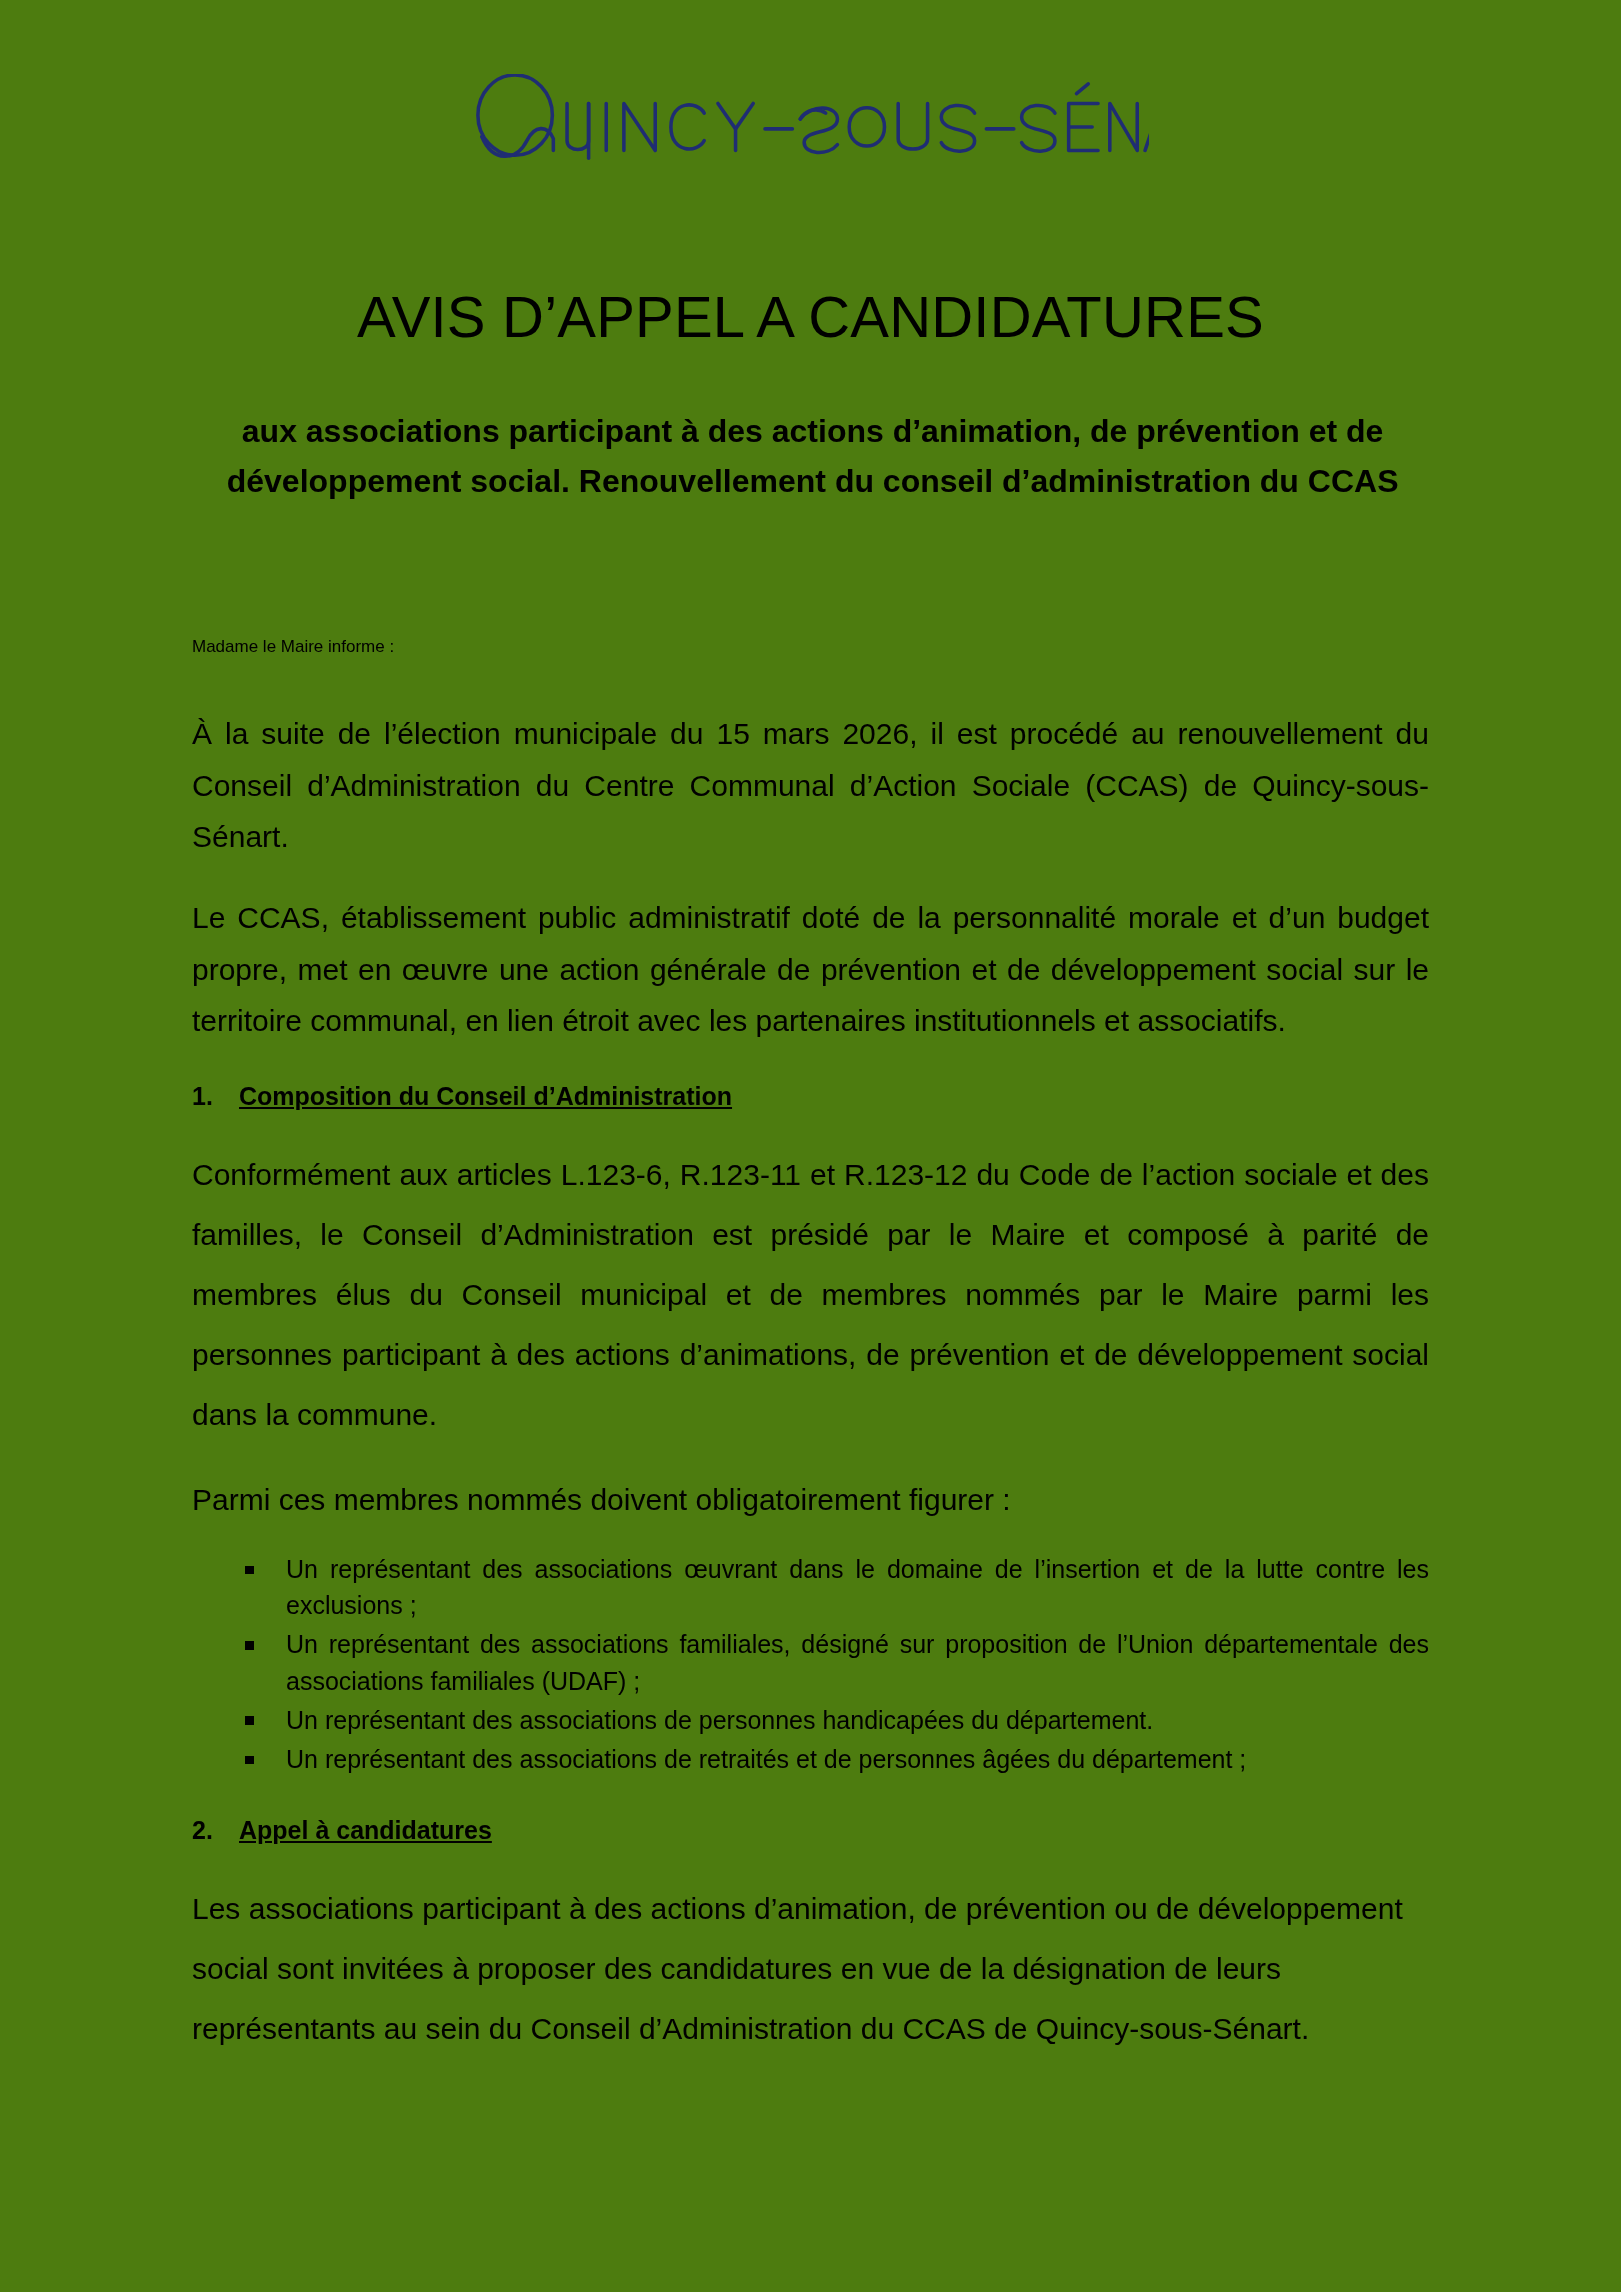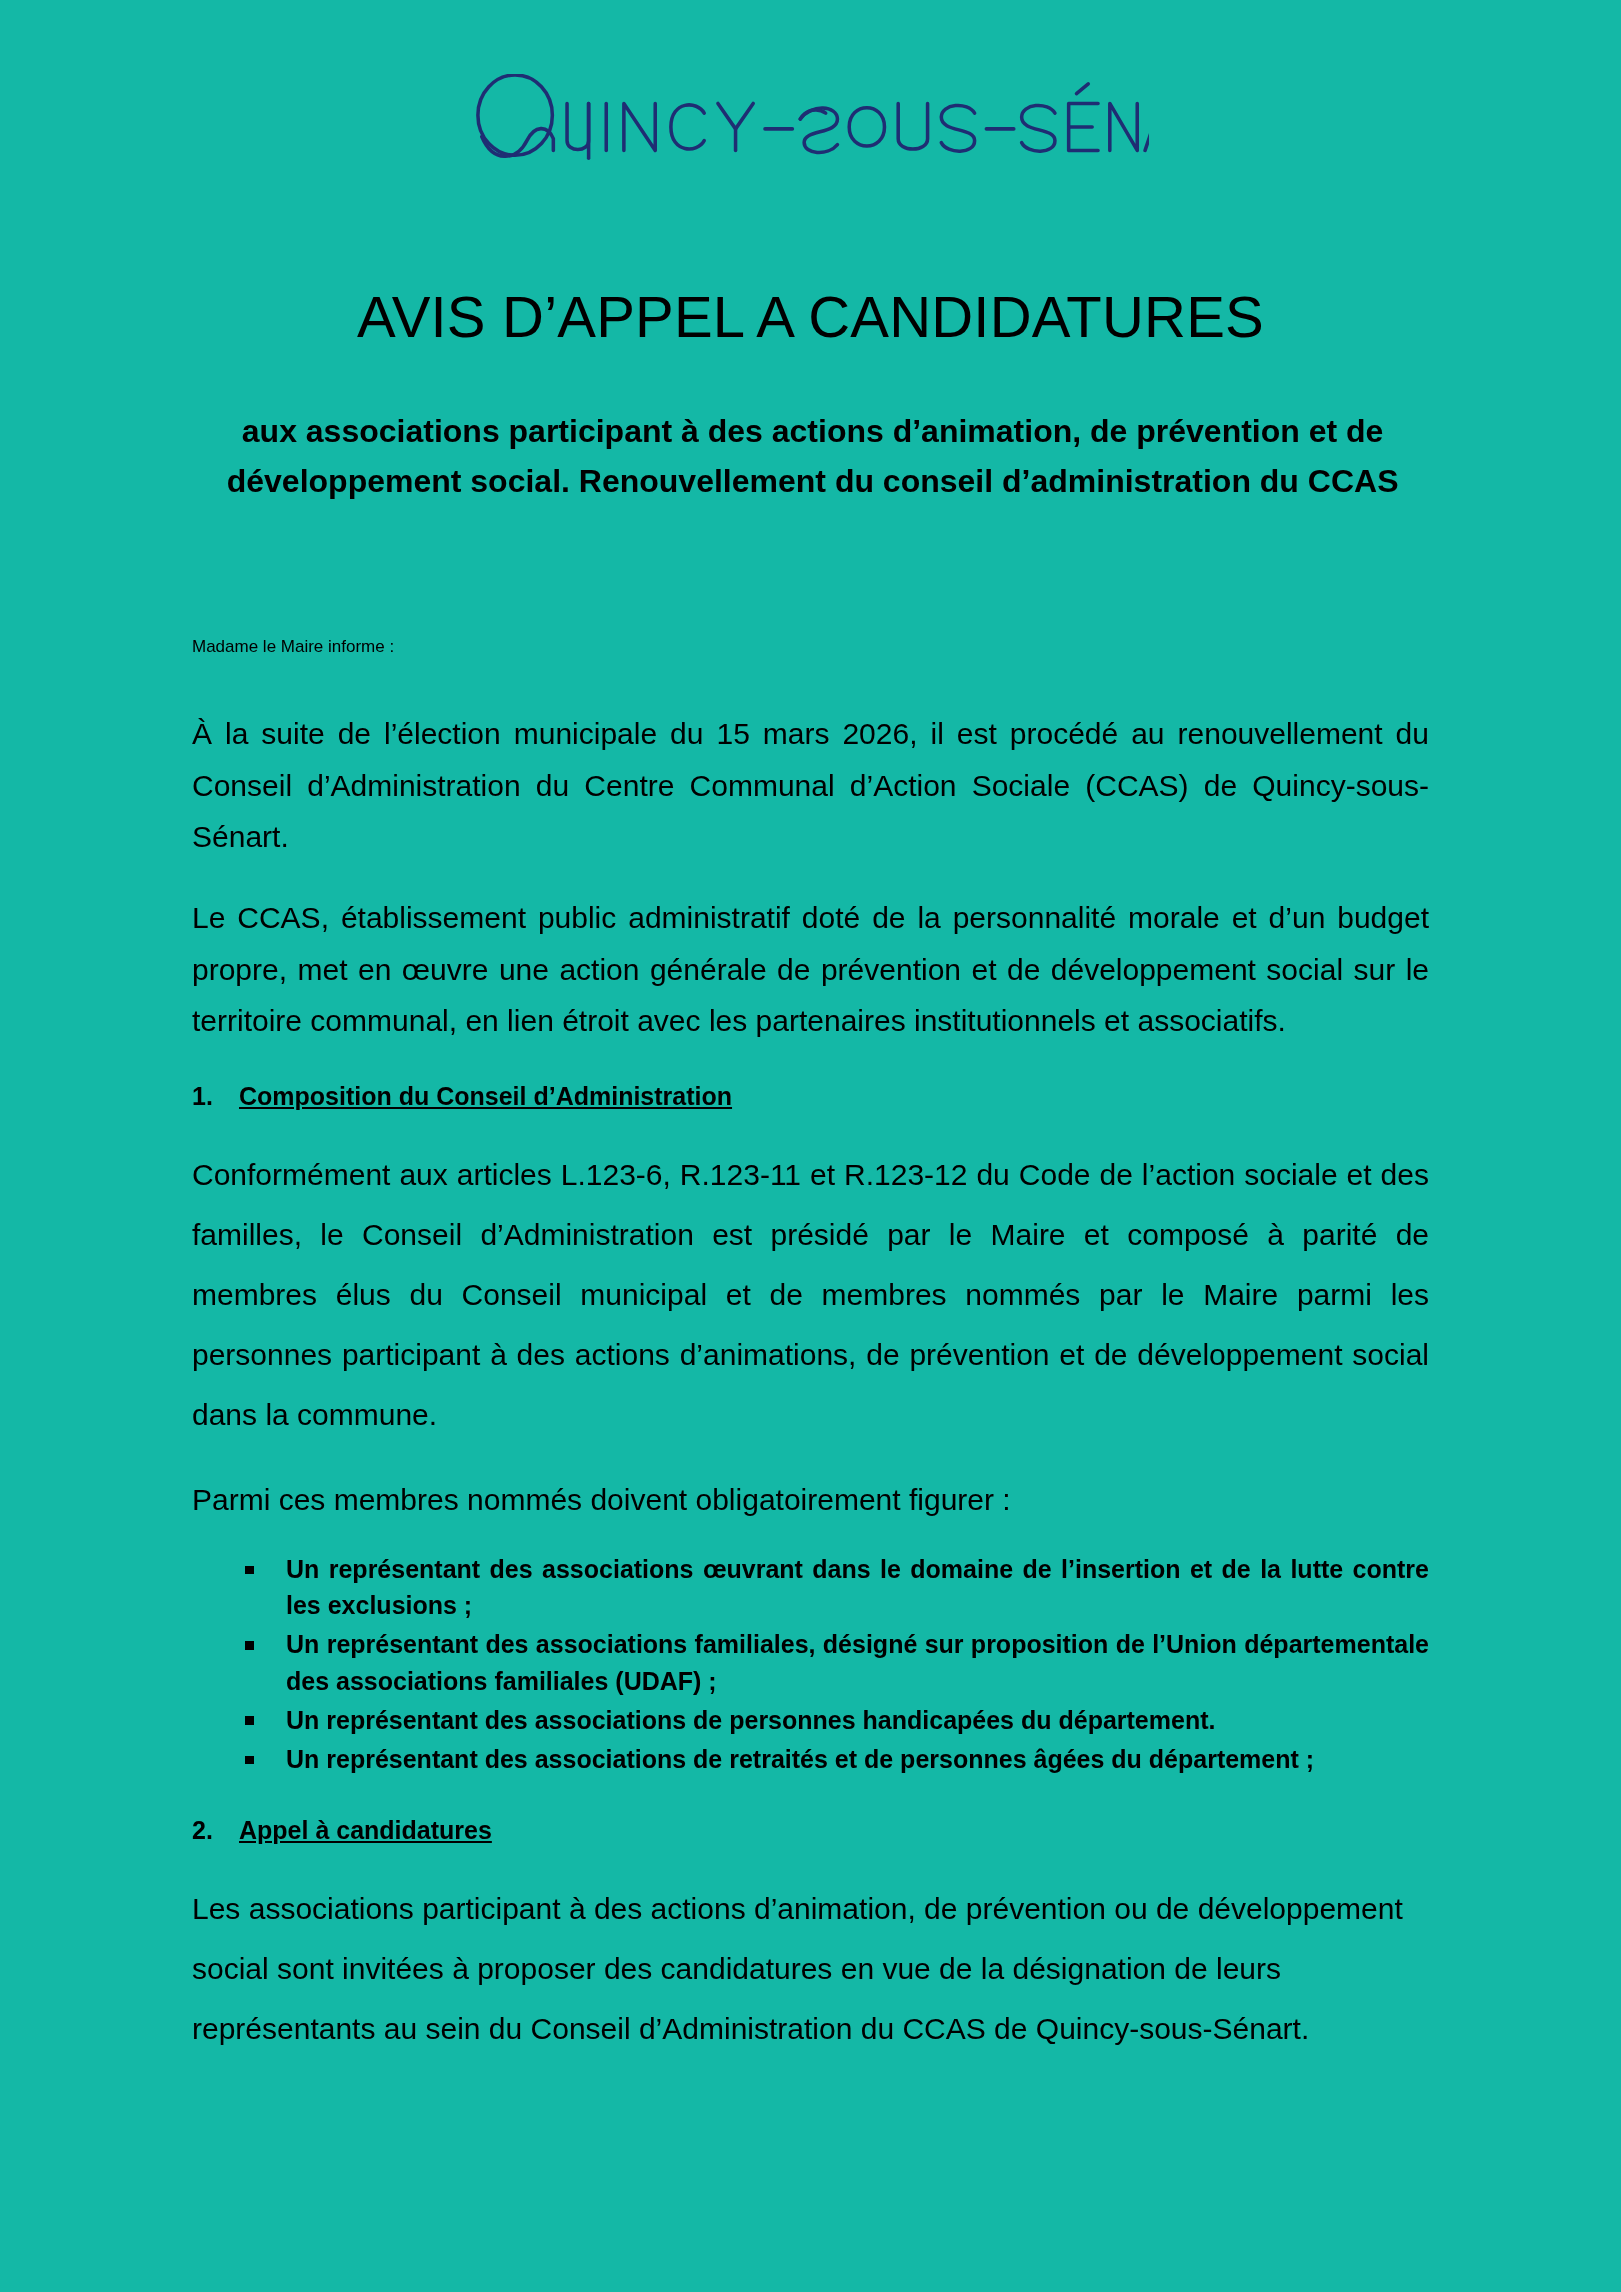--- a/index.html
+++ b/index.html
@@ -9,21 +9,21 @@
     background: #ffffff;
   }
   body {
     font-family: "Liberation Sans", sans-serif;
     color: #000000;
   }
   .page {
     position: relative;
     width: 1621px;
     height: 2293px;
-    background: #14b8a6;
+    background: #4d7c0f;
     margin: 0 auto;
     overflow: hidden;
   }
   .page-inner {
     position: absolute;
     left: 192px;
     top: 0;
     width: 1237px;
     height: 2293px;
   }
@@ -125,21 +125,20 @@
   }
   h2.section-heading .htext {
     display: inline-block;
     text-decoration: underline;
   }
 
   ul.bullets {
     list-style: none;
     margin: 0 0 33px 0;
     padding: 0;
-    font-weight: bold;
   }
   ul.bullets li {
     position: relative;
     margin: 0 0 2.9px 0;
     padding-left: 94px;
     font-size: 25px;
     line-height: 1.45;
     text-align: justify;
     text-justify: inter-word;
     color: #000000;

